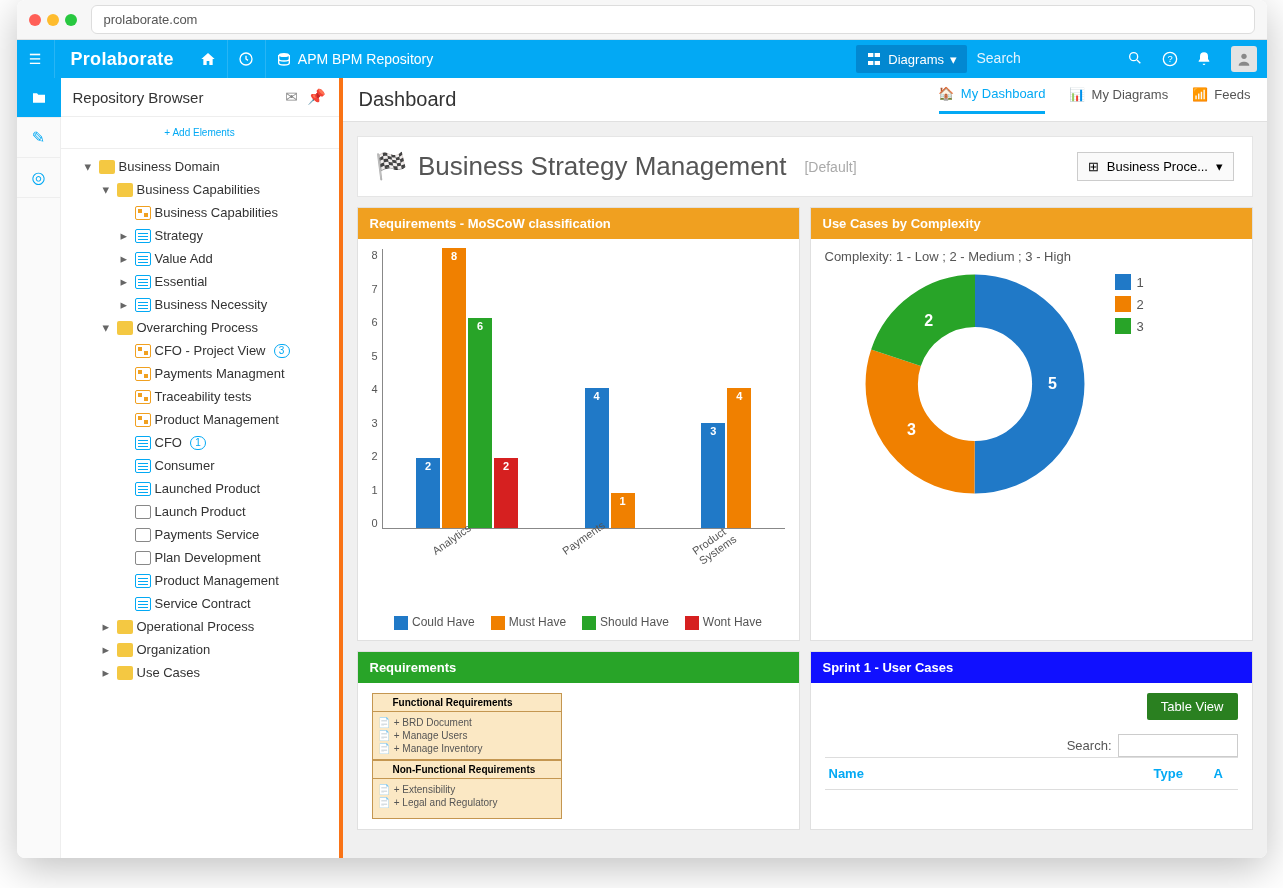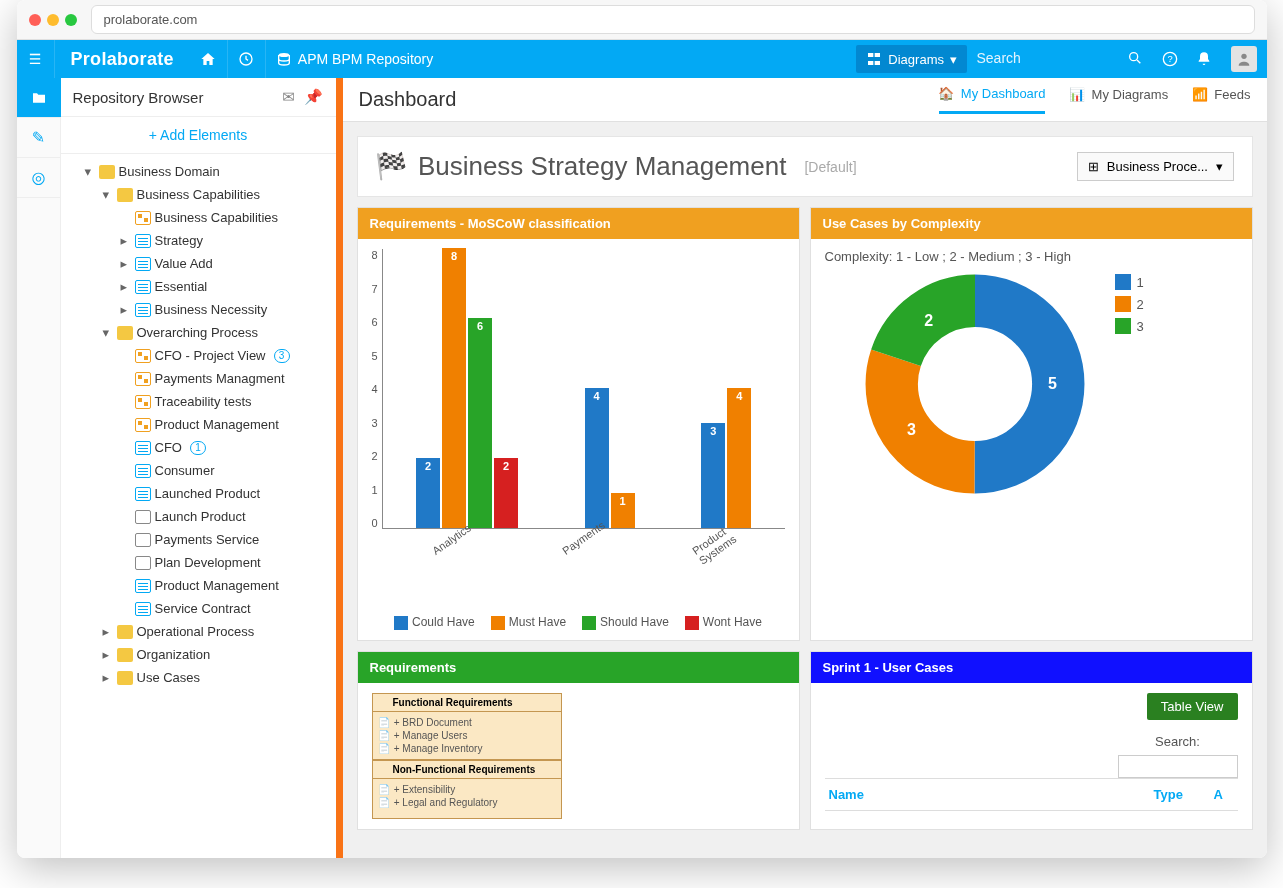--- a/index.html
+++ b/index.html
@@ -21,24 +21,24 @@
 .search-wrap input { background: transparent; border: none; color: #fff; width: 150px; font-size: 14px; outline: none; }
 .search-wrap input::placeholder { color: #e3f4fe; }
 .tb-icon { width: 34px; height: 38px; display: flex; align-items: center; justify-content: center; cursor: pointer; font-size: 16px; }
 .avatar { width: 26px; height: 26px; background: #e3e3e3; border-radius: 3px; display:flex;align-items:center;justify-content:center;color:#888; margin: 0 10px; }
 
 .body { display: flex; height: 780px; }
 .iconbar { width: 44px; background: #fafafa; border-right: 1px solid #eee; }
 .iconbar .itab { width:44px; height:40px; display:flex;align-items:center;justify-content:center; cursor:pointer; color:#03a9f4; border-bottom:1px solid #eee; }
 .iconbar .itab.active { background:#03a9f4; color:#fff; }
 
-.sidebar { width: 282px; border-right: 7px solid #f97316; background:#fff; overflow:auto; }
+.sidebar { width: 282px; border-right: 4px solid #f97316; background:#fff; overflow:auto; }
 .side-head { display:flex; align-items:center; padding: 10px 12px; border-bottom:1px solid #eee; font-size:15px; color:#333; }
 .side-head .tools { margin-left:auto; display:flex; gap:10px; color:#888; }
-.add-btn { color:#03a9f4; text-align:center; padding:10px 0; font-size:14px; border-bottom:1px solid #eee; cursor:pointer; }
+.add-btn { color:#03a9f4; text-align:center; padding:10px 0; font-size:10px; border-bottom:1px solid #eee; cursor:pointer; }
 .tree { padding: 6px 4px 20px 4px; font-size:13px; color:#333; }
 .tree ul { list-style:none; padding-left:18px; }
 .tree li { padding:4px 2px; white-space:nowrap; cursor:pointer; display:flex; align-items:center; gap:4px; }
 .tree .exp { color:#666; width:10px; display:inline-block; }
 .ico { width:16px; height:14px; display:inline-block; flex-shrink:0; }
 .folder { background:#f4c842; border-radius:2px; position:relative; }
 .folder.open { background:#f4c842; }
 .doc { background:#fff; border:1px solid #03a9f4; border-radius:2px; position:relative; }
 .doc::after { content:""; position:absolute; left:2px; right:2px; top:3px; height:1px; background:#03a9f4; box-shadow: 0 3px 0 #03a9f4, 0 6px 0 #03a9f4; }
 .diagram-ico { border:1px solid #f0a020; border-radius:2px; background:#fff; position:relative; }
@@ -81,21 +81,21 @@
 .donut-legend .sw { width:16px; height:16px; }
 .donut { width:220px; height:220px; position:relative; margin-left:40px; }
 .donut svg { width:100%; height:100%; transform:rotate(-90deg); }
 
 .req-group { display:inline-block; width:190px; margin-right:20px; vertical-align:top; }
 .req-group .rg-head { border:1px solid #c49650; background:#fbe8c4; font-size:10px; font-weight:600; padding:3px 20px; }
 .req-group .rg-body { border:1px solid #c49650; border-top:none; background:#fbe8c4; font-size:10px; color:#555; padding:4px 6px; min-height:40px; }
 .req-group .rg-body div { padding:1px 0; }
 
 .table-btn { background:#2a8020; color:#fff; padding:6px 14px; font-size:13px; float:right; cursor:pointer; border-radius:2px; }
-.search-label { float:right; clear:both; margin-top:14px; font-size:13px; color:#555; display:flex; align-items:center; gap:6px;flex-direction:column; }
+.search-label { float:right; clear:both; margin-top:14px; font-size:13px; color:#555; display:flex; align-items:center; gap:6px; }
 .search-label input { border:1px solid #ccc; padding:3px; width:120px; }
 .th-row { clear:both; margin-top:50px; border-top:1px solid #ddd; border-bottom:1px solid #ddd; padding:8px 4px; font-size:13px; font-weight:600; color:#03a9f4; display:flex; }
 
 svg.inline { width:16px; height:16px; fill:currentColor; }
 </style>
 </head>
 <body>
 
 <div class="window">
   <div class="titlebar">

